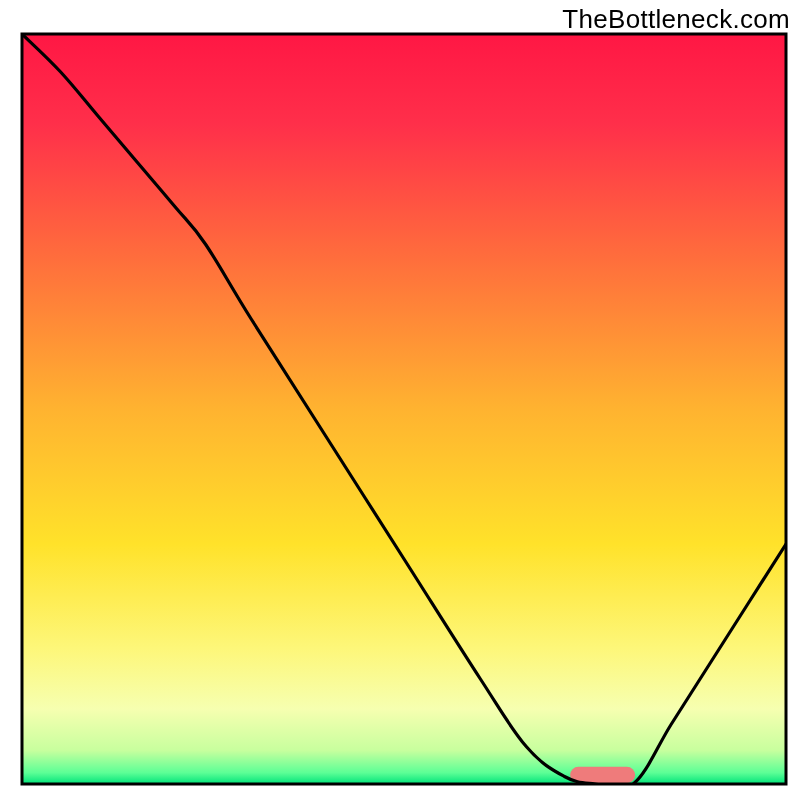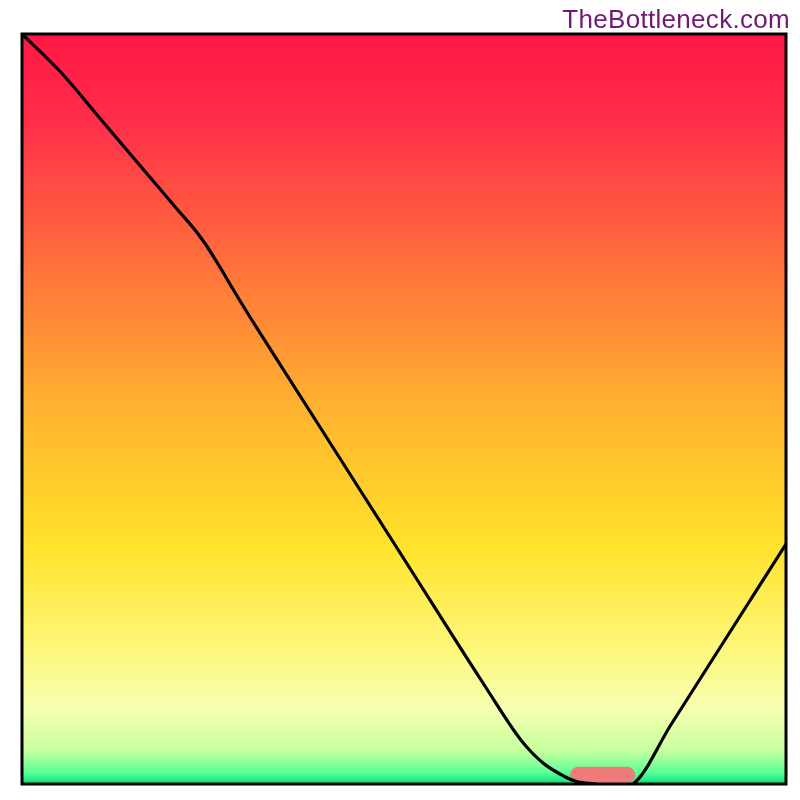--- a/index.html
+++ b/index.html
@@ -15,21 +15,21 @@
     position: relative;
     width: 800px;
     height: 800px;
   }
   .watermark {
     position: absolute;
     top: 4px;
     right: 10px;
     font-size: 26px;
     font-weight: 500;
-    color: #701a75;
+    color: #000000;
     letter-spacing: 0.3px;
     z-index: 10;
   }
   svg.chart {
     position: absolute;
     top: 0;
     left: 0;
   }
 </style>
 </head>

